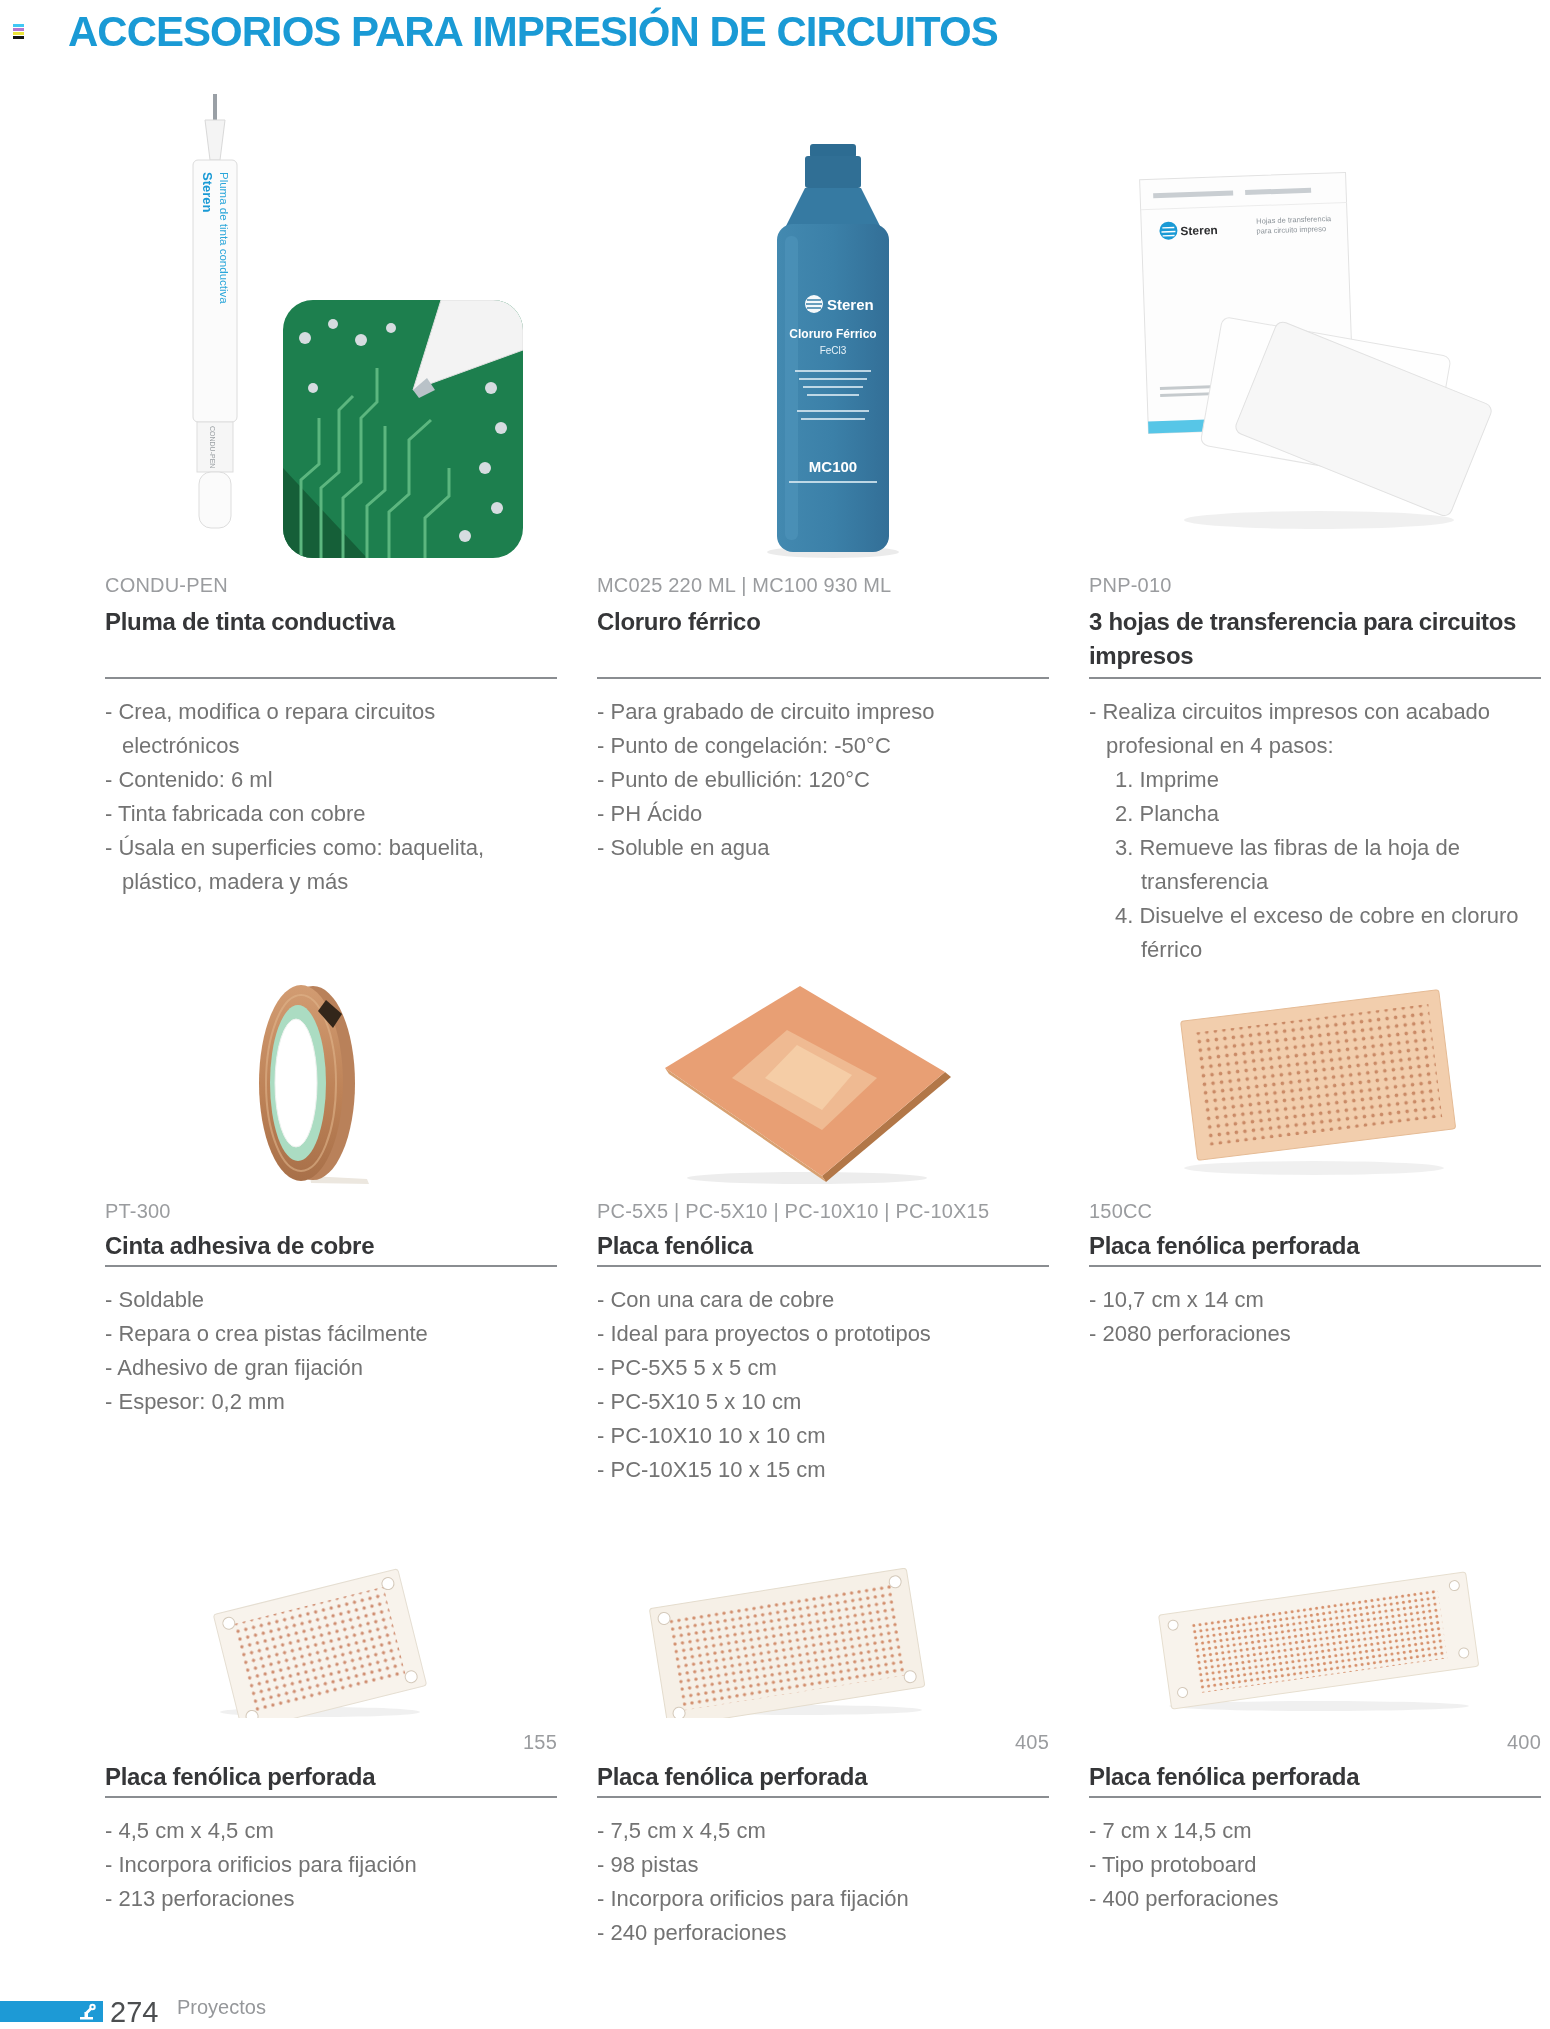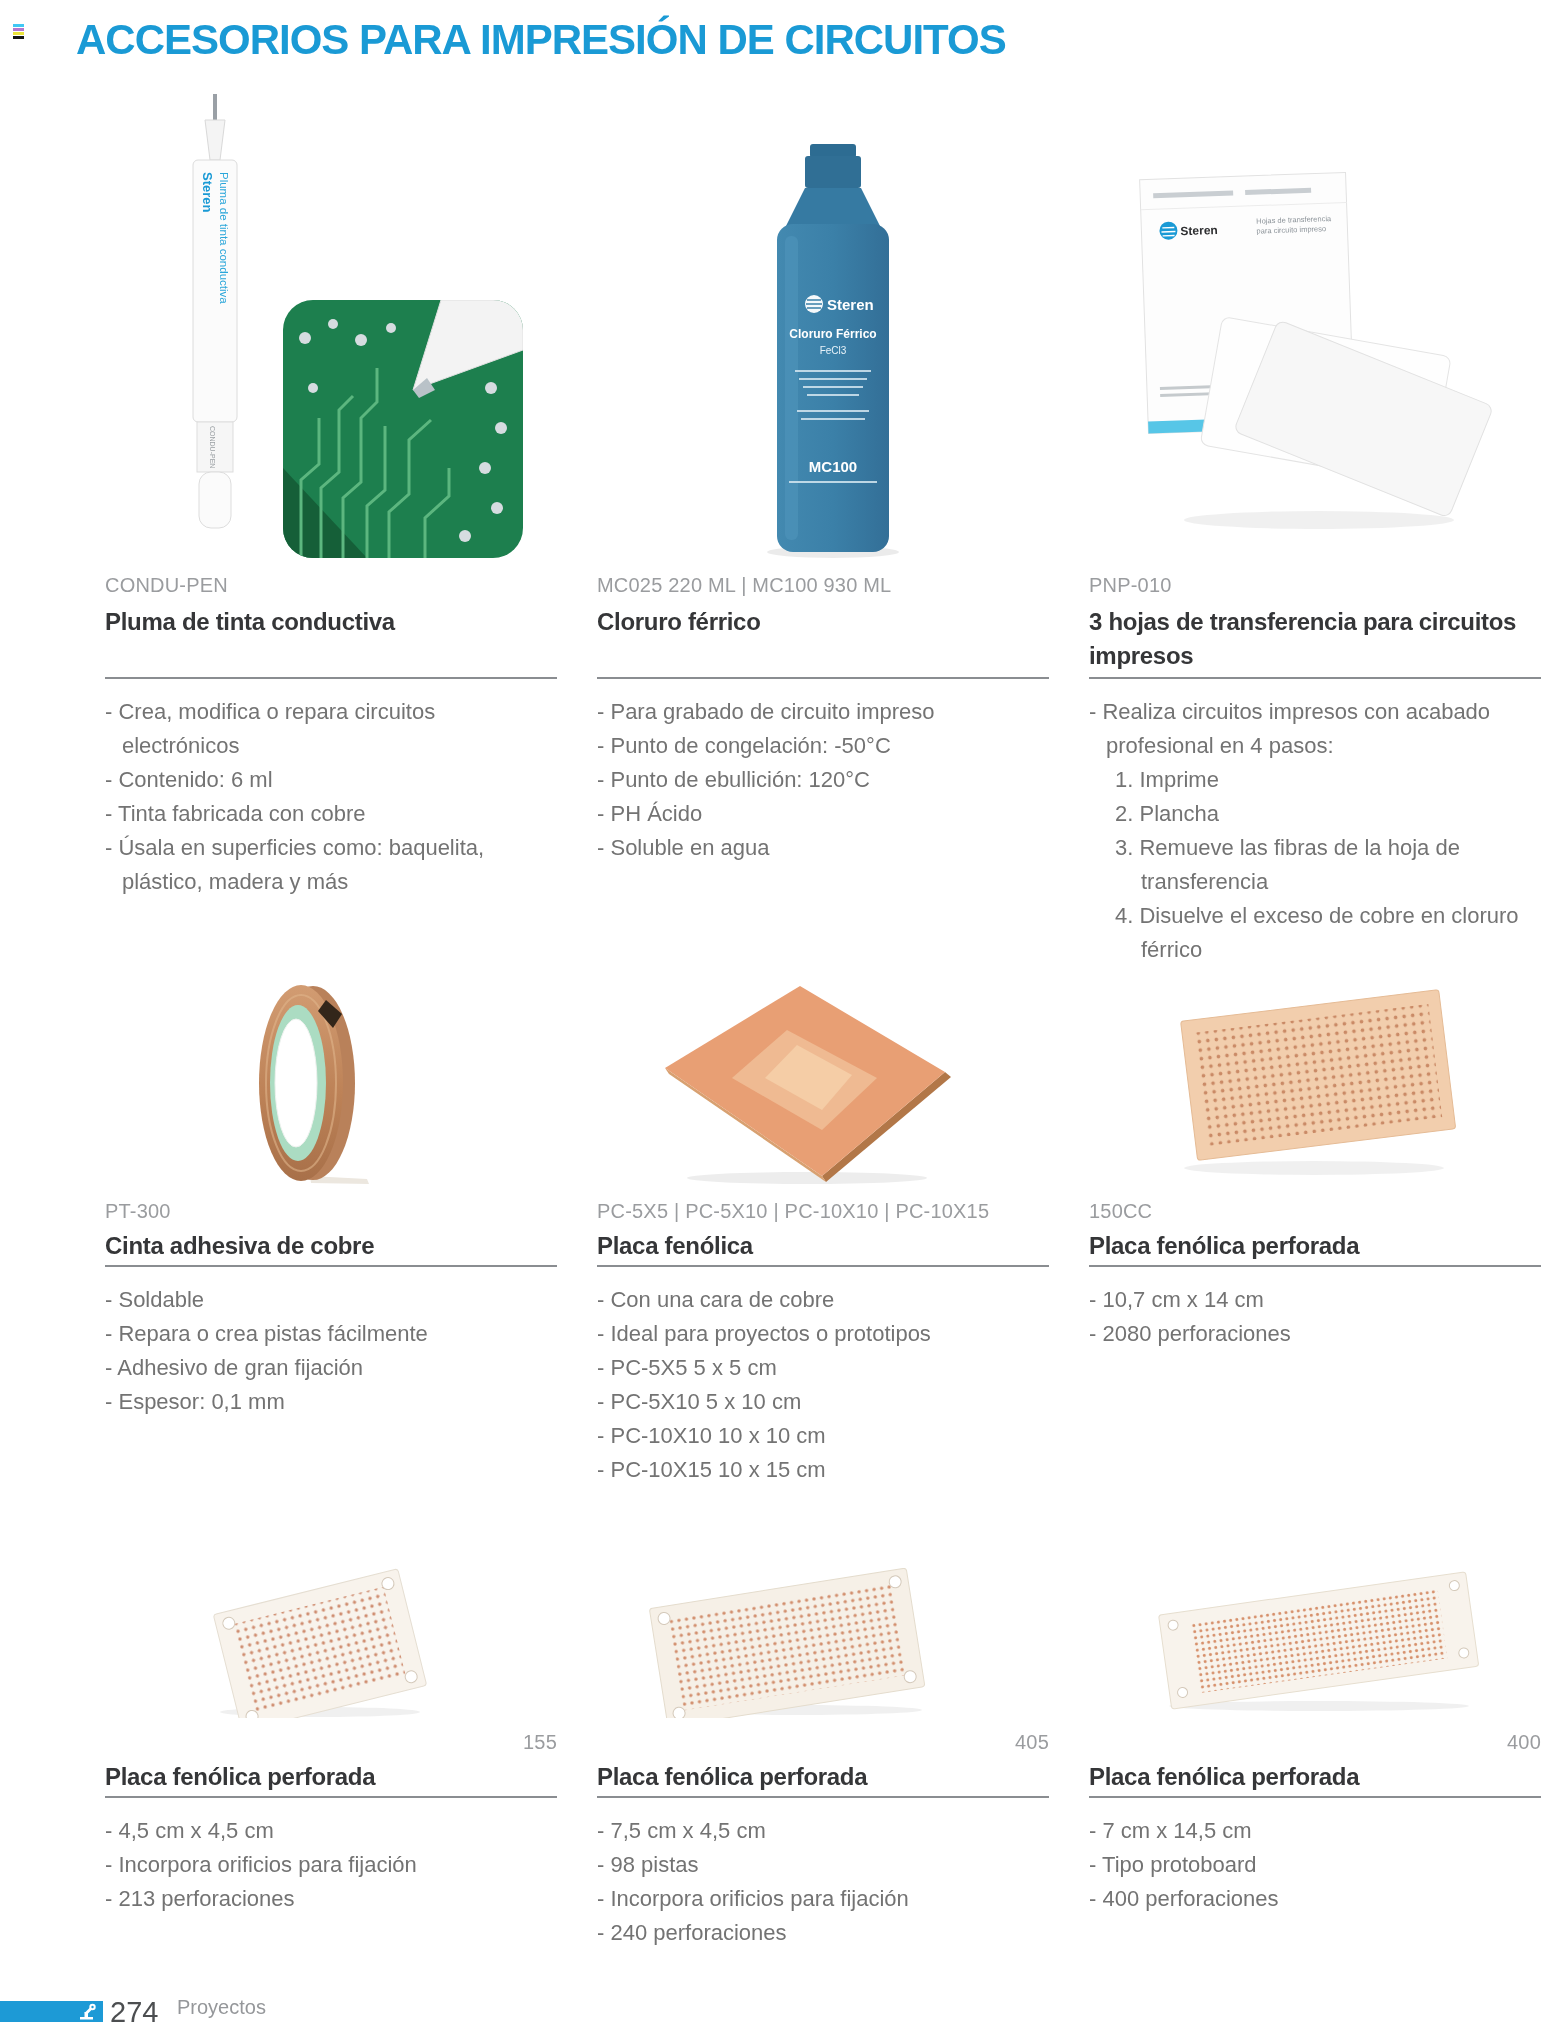--- a/index.html
+++ b/index.html
@@ -6,21 +6,21 @@
   .page {
     position:relative; width:1550px; height:2029px; background:#ffffff;
     font-family:"Liberation Sans","DejaVu Sans",sans-serif; overflow:hidden;
     color:#4d4f53;
   }
   
   .reg-mark { position:absolute; left:13px; top:24px; }
   .reg-mark i { display:block; width:11px; height:3px; margin-bottom:1px; }
   
   .page-title {
-    position:absolute; left:64px; top:4px; margin:12px;
+    position:absolute; left:64px; top:4px; margin:4px;
     font-size:42px; font-weight:bold; letter-spacing:-1px;
     color:#1a9ad5; white-space:nowrap;
   }
   
   .row { position:absolute; left:105px; display:grid; grid-template-columns:repeat(3,452px); column-gap:40px; }
   .row1 { top:88px; }
   .row2 { top:980px; }
   .row3 { top:1568px; }
   .imgbox { position:relative; }
   .row1 .imgbox { height:470px; }
@@ -226,21 +226,21 @@
           <polygon points="221,20 237,34 228,48 213,31" fill="#33261a"></polygon>
         </svg>
       </div>
       <div class="sku">PT-300</div>
       <h2 class="pname">Cinta adhesiva de cobre</h2>
       <hr class="rule">
       <ul class="bullets">
           <li>Soldable</li>
           <li>Repara o crea pistas fácilmente</li>
           <li>Adhesivo de gran fijación</li>
-          <li>Espesor: 0,1 mm</li>
+          <li>Espesor: 0,2 mm</li>
         </ul>
     </article>
 
     <article>
       <div class="imgbox">
         <svg width="452" height="205" viewBox="0 0 452 205">
           <ellipse cx="210" cy="198" rx="120" ry="6" fill="rgba(0,0,0,0.07)"></ellipse>
           <polygon points="348,92 225,196 229,202 354,97" fill="#b27748"></polygon>
           <polygon points="68,88 225,196 229,202 72,94" fill="#d8a171"></polygon>
           <polygon points="203,6 348,92 225,196 68,88" fill="#e89f74"></polygon>

